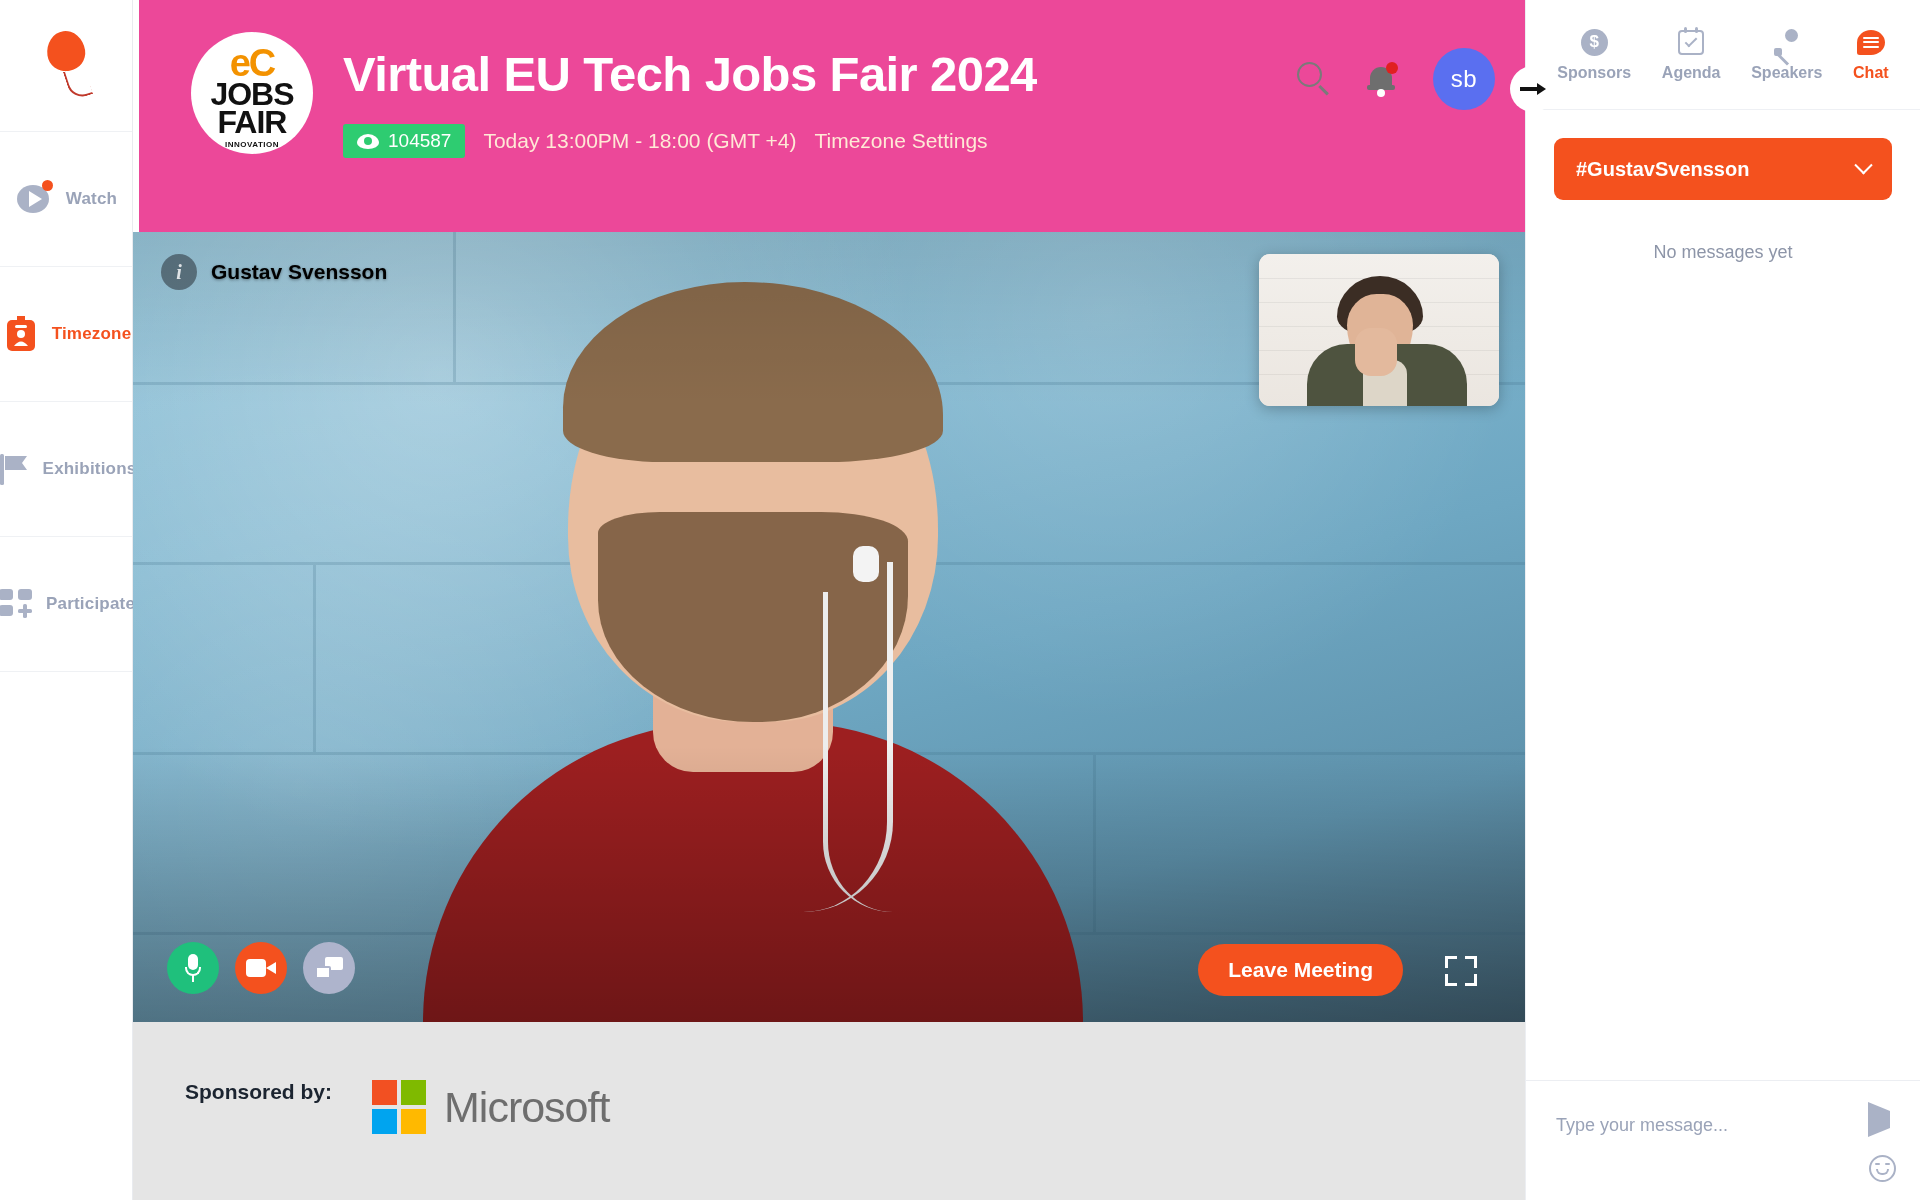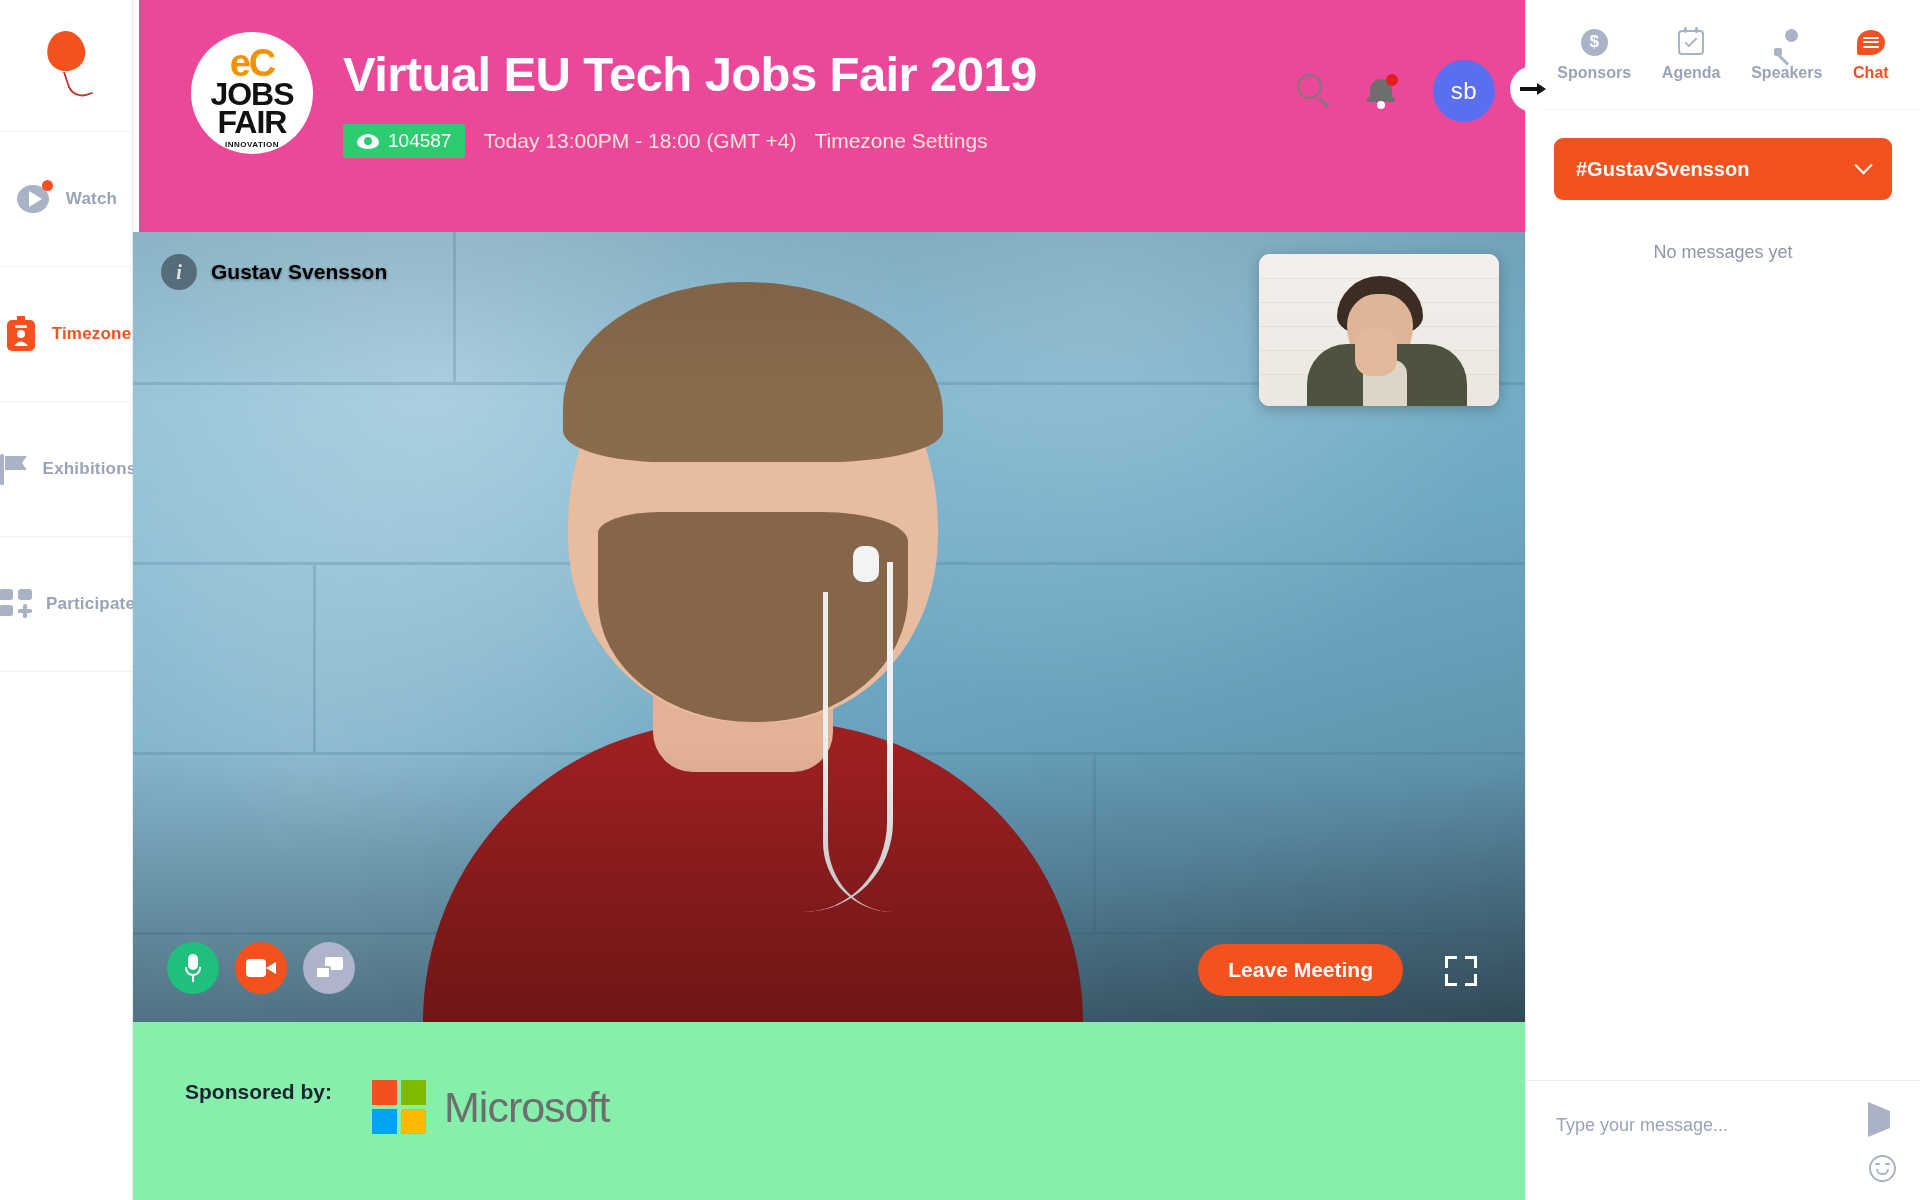--- a/index.html
+++ b/index.html
@@ -115,21 +115,21 @@
   }
   .eye::after {
     content: ""; position: absolute; top: 50%; left: 50%;
     transform: translate(-50%, -50%);
     width: 8px; height: 8px; border-radius: 50%; background: #2ecc71;
   }
   .time-text { color: #ffe9d6; font-size: 21px; }
   .tz-link { color: #ffe9d6; font-size: 21px; cursor: pointer; }
 
   .header-icons {
-    position: absolute; right: 30px; top: 60px;
+    position: absolute; right: 30px; top: 48px;
     display: flex; align-items: center; gap: 36px;
   }
   .hdr-btn { cursor: pointer; display: flex; align-items: center; justify-content: center; }
   .search-ic { width: 34px; height: 34px; position: relative; }
   .search-ic .ring {
     position: absolute; top: 0; left: 0;
     width: 25px; height: 25px; border: 2.5px solid #7a7a7a; border-radius: 50%;
   }
   .search-ic .handle {
     position: absolute; bottom: 1px; right: 3px;
@@ -312,21 +312,21 @@
   .fs-btn { position: absolute; right: 48px; bottom: 36px; width: 32px; height: 30px; cursor: pointer; }
   .fs-btn i { position: absolute; width: 12px; height: 12px; }
   .fs-btn i.tl { top: 0; left: 0; border-top: 3px solid #fff; border-left: 3px solid #fff; }
   .fs-btn i.tr { top: 0; right: 0; border-top: 3px solid #fff; border-right: 3px solid #fff; }
   .fs-btn i.bl { bottom: 0; left: 0; border-bottom: 3px solid #fff; border-left: 3px solid #fff; }
   .fs-btn i.br { bottom: 0; right: 0; border-bottom: 3px solid #fff; border-right: 3px solid #fff; }
 
   
   .sponsor-bar {
     flex: 1 1 auto;
-    background: #86efac;
+    background: #e5e5e5;
     display: flex; align-items: flex-start;
     padding: 58px 0 0 52px;
     gap: 40px;
   }
   .sponsor-label { font-size: 21px; font-weight: 700; color: #1b2430; }
   .ms-logo { display: flex; align-items: center; gap: 18px; }
   .ms-grid { display: grid; grid-template-columns: 25px 25px; grid-template-rows: 25px 25px; gap: 4px; }
   .ms-grid span { display: block; }
   .ms-word { font-size: 43px; color: #6e6e6e; font-weight: 400; letter-spacing: -1px; font-family: "Liberation Sans", sans-serif; }
 
@@ -490,21 +490,21 @@
 
     <header class="header">
       <div class="brand-logo">
         <span class="eu-top">eC</span>
         <span class="jobs">JOBS</span>
         <span class="fair">FAIR</span>
         <span class="inno">INNOVATION</span>
       </div>
 
       <div class="header-text">
-        <h1 class="event-title">Virtual EU Tech Jobs Fair 2019</h1>
+        <h1 class="event-title">Virtual EU Tech Jobs Fair 2024</h1>
         <div class="meta-row">
           <span class="views-badge">
             <span class="eye"></span>
             <span>104587</span>
           </span>
           <span class="time-text">Today 13:00PM - 18:00 (GMT +4)</span>
           <span class="tz-link">Timezone Settings</span>
         </div>
       </div>
 

